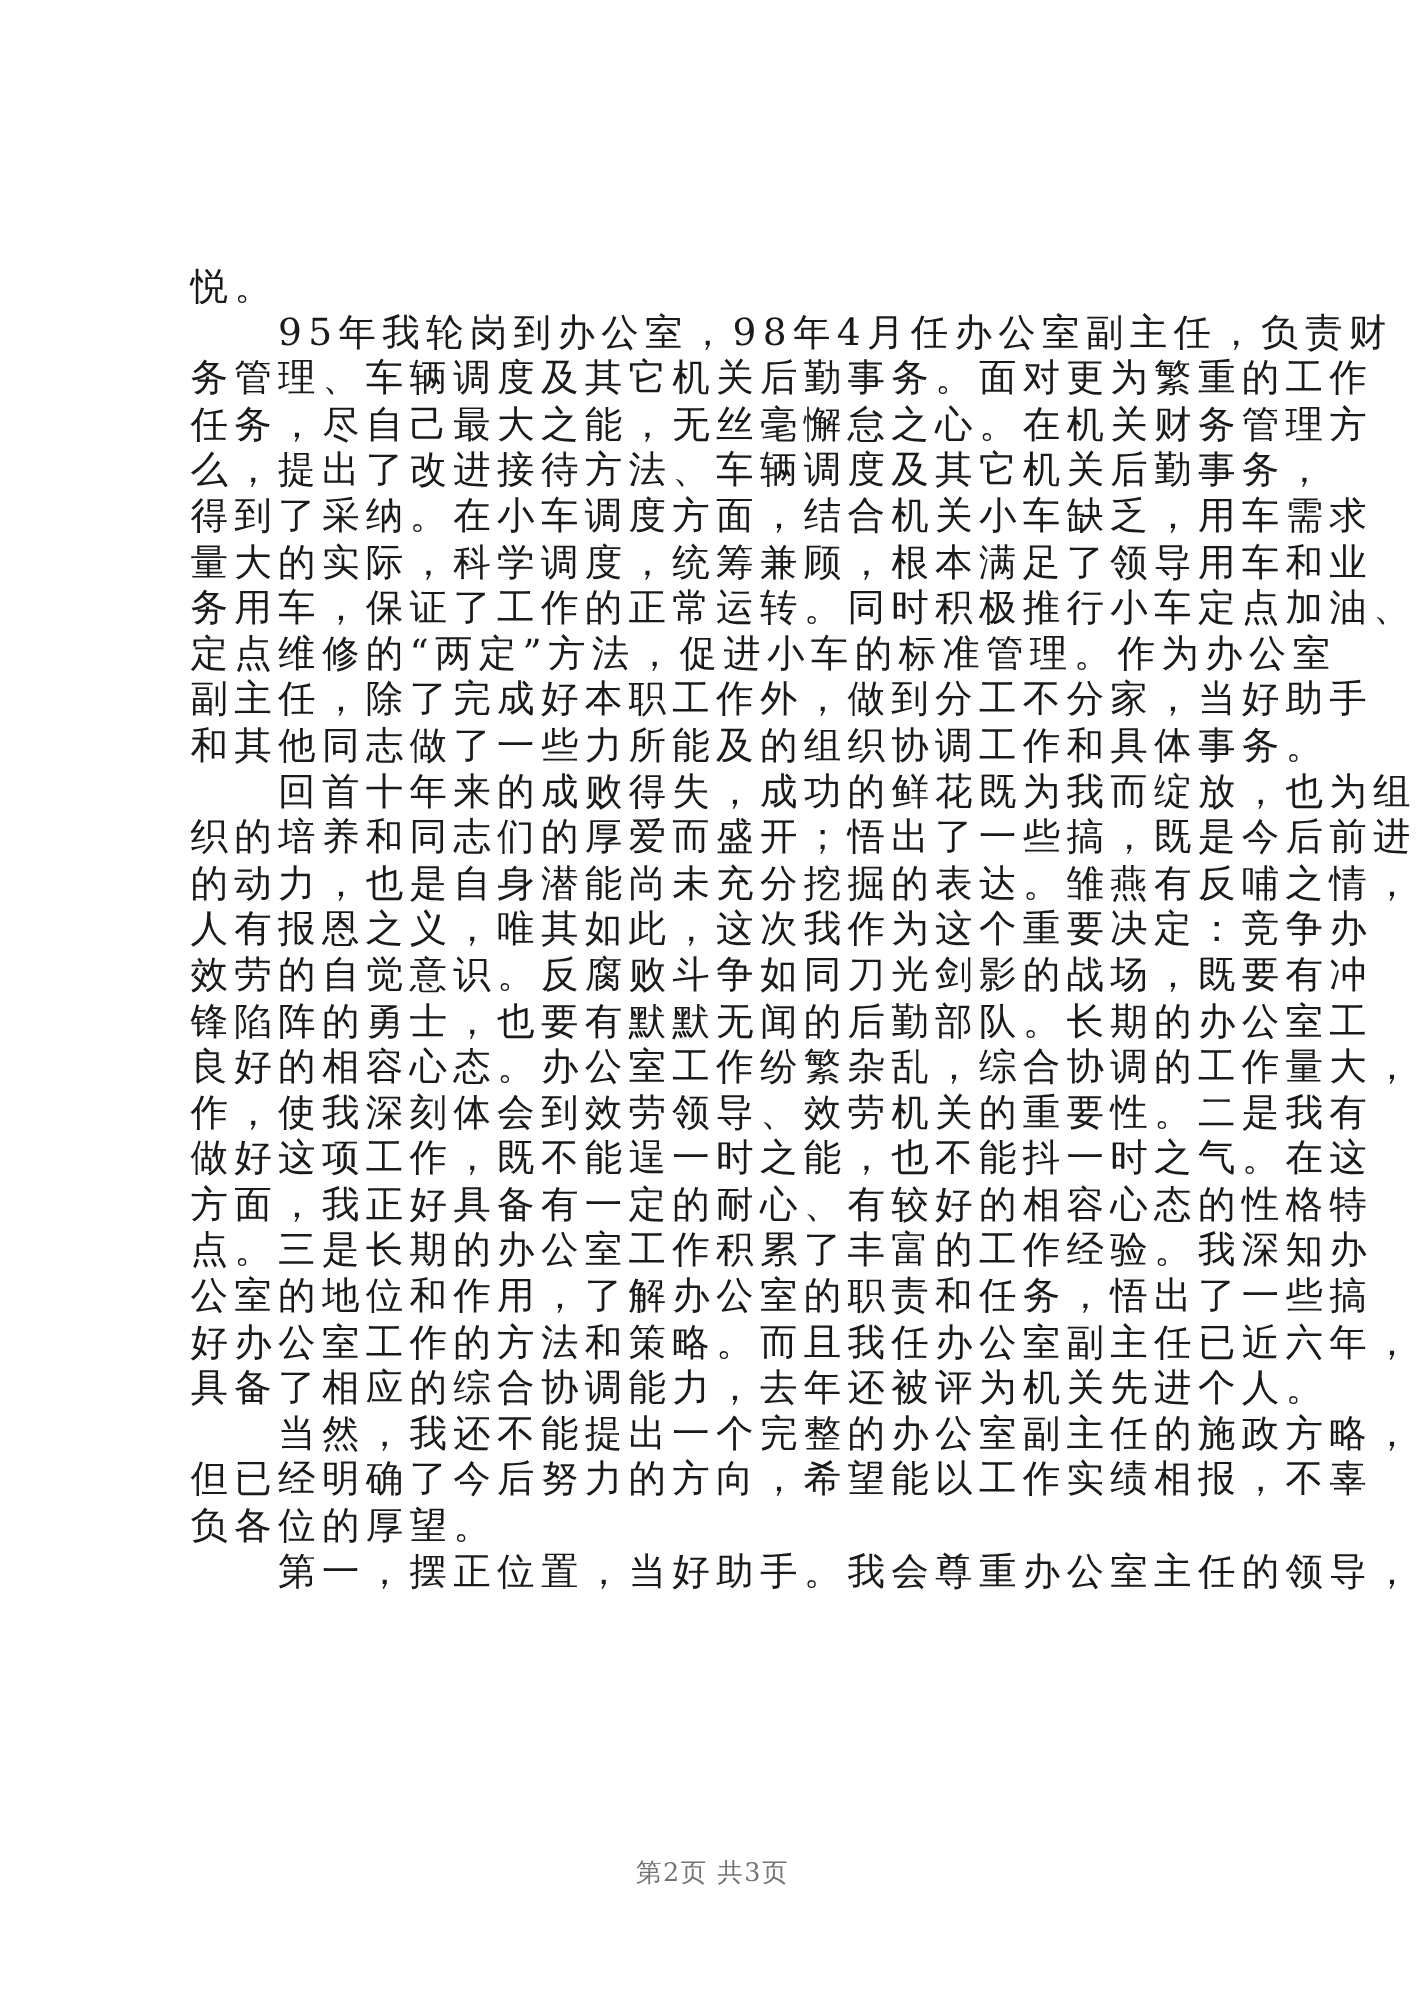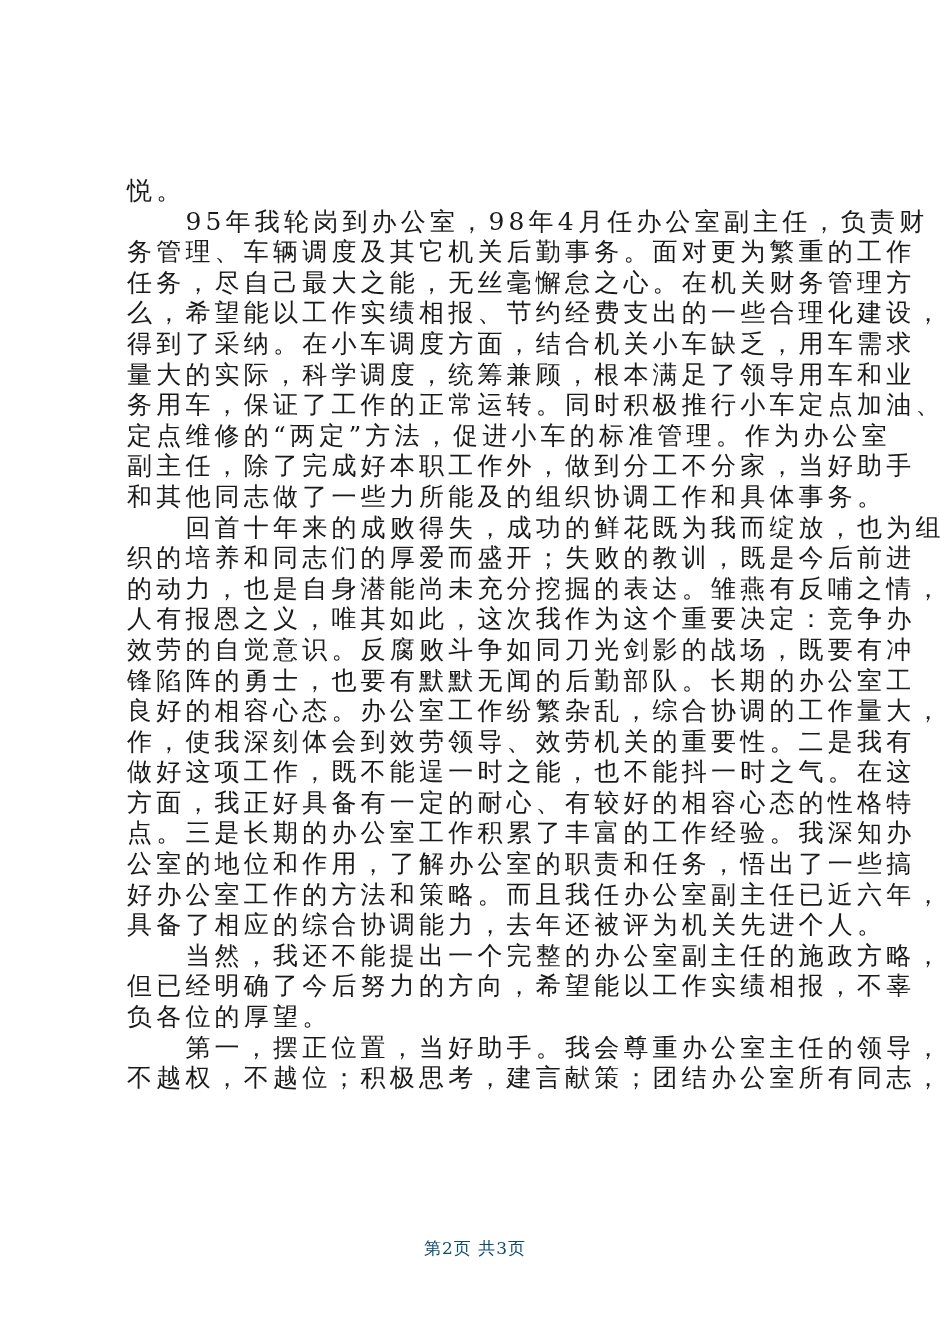--- a/index.html
+++ b/index.html
@@ -37,54 +37,53 @@
     overflow: visible;
   }
   .footer {
     position: absolute;
     left: 0;
     top: 1237px;
     width: 950px;
     text-align: center;
     font-size: 17px;
     letter-spacing: 1px;
-    color: #0c4a6e;
+    color: #737373;
   }
 </style>
 </head>
 <body>
 
 <div class="page">
   <div class="body-text">
     <div class="line">悦。</div>
     <div class="line">　　95年我轮岗到办公室，98年4月任办公室副主任，负责财</div>
     <div class="line">务管理、车辆调度及其它机关后勤事务。面对更为繁重的工作</div>
     <div class="line">任务，尽自己最大之能，无丝毫懈怠之心。在机关财务管理方</div>
-    <div class="line">么，希望能以工作实绩相报、节约经费支出的一些合理化建设，</div>
+    <div class="line">么，提出了改进接待方法、车辆调度及其它机关后勤事务，</div>
     <div class="line">得到了采纳。在小车调度方面，结合机关小车缺乏，用车需求</div>
     <div class="line">量大的实际，科学调度，统筹兼顾，根本满足了领导用车和业</div>
     <div class="line">务用车，保证了工作的正常运转。同时积极推行小车定点加油、</div>
     <div class="line">定点维修的“两定”方法，促进小车的标准管理。作为办公室</div>
     <div class="line">副主任，除了完成好本职工作外，做到分工不分家，当好助手</div>
     <div class="line">和其他同志做了一些力所能及的组织协调工作和具体事务。</div>
     <div class="line">　　回首十年来的成败得失，成功的鲜花既为我而绽放，也为组</div>
-    <div class="line">织的培养和同志们的厚爱而盛开；失败的教训，既是今后前进</div>
+    <div class="line">织的培养和同志们的厚爱而盛开；悟出了一些搞，既是今后前进</div>
     <div class="line">的动力，也是自身潜能尚未充分挖掘的表达。雏燕有反哺之情，</div>
     <div class="line">人有报恩之义，唯其如此，这次我作为这个重要决定：竞争办</div>
     <div class="line">效劳的自觉意识。反腐败斗争如同刀光剑影的战场，既要有冲</div>
     <div class="line">锋陷阵的勇士，也要有默默无闻的后勤部队。长期的办公室工</div>
     <div class="line">良好的相容心态。办公室工作纷繁杂乱，综合协调的工作量大，</div>
     <div class="line">作，使我深刻体会到效劳领导、效劳机关的重要性。二是我有</div>
     <div class="line">做好这项工作，既不能逞一时之能，也不能抖一时之气。在这</div>
     <div class="line">方面，我正好具备有一定的耐心、有较好的相容心态的性格特</div>
     <div class="line">点。三是长期的办公室工作积累了丰富的工作经验。我深知办</div>
     <div class="line">公室的地位和作用，了解办公室的职责和任务，悟出了一些搞</div>
     <div class="line">好办公室工作的方法和策略。而且我任办公室副主任已近六年，</div>
     <div class="line">具备了相应的综合协调能力，去年还被评为机关先进个人。</div>
     <div class="line">　　当然，我还不能提出一个完整的办公室副主任的施政方略，</div>
     <div class="line">但已经明确了今后努力的方向，希望能以工作实绩相报，不辜</div>
     <div class="line">负各位的厚望。</div>
     <div class="line">　　第一，摆正位置，当好助手。我会尊重办公室主任的领导，</div>
-    <div class="line">不越权，不越位；积极思考，建言献策；团结办公室所有同志，</div>
   </div>
 
   <div class="footer">第2页 共3页</div>
 </div>
 
 </body></html>

